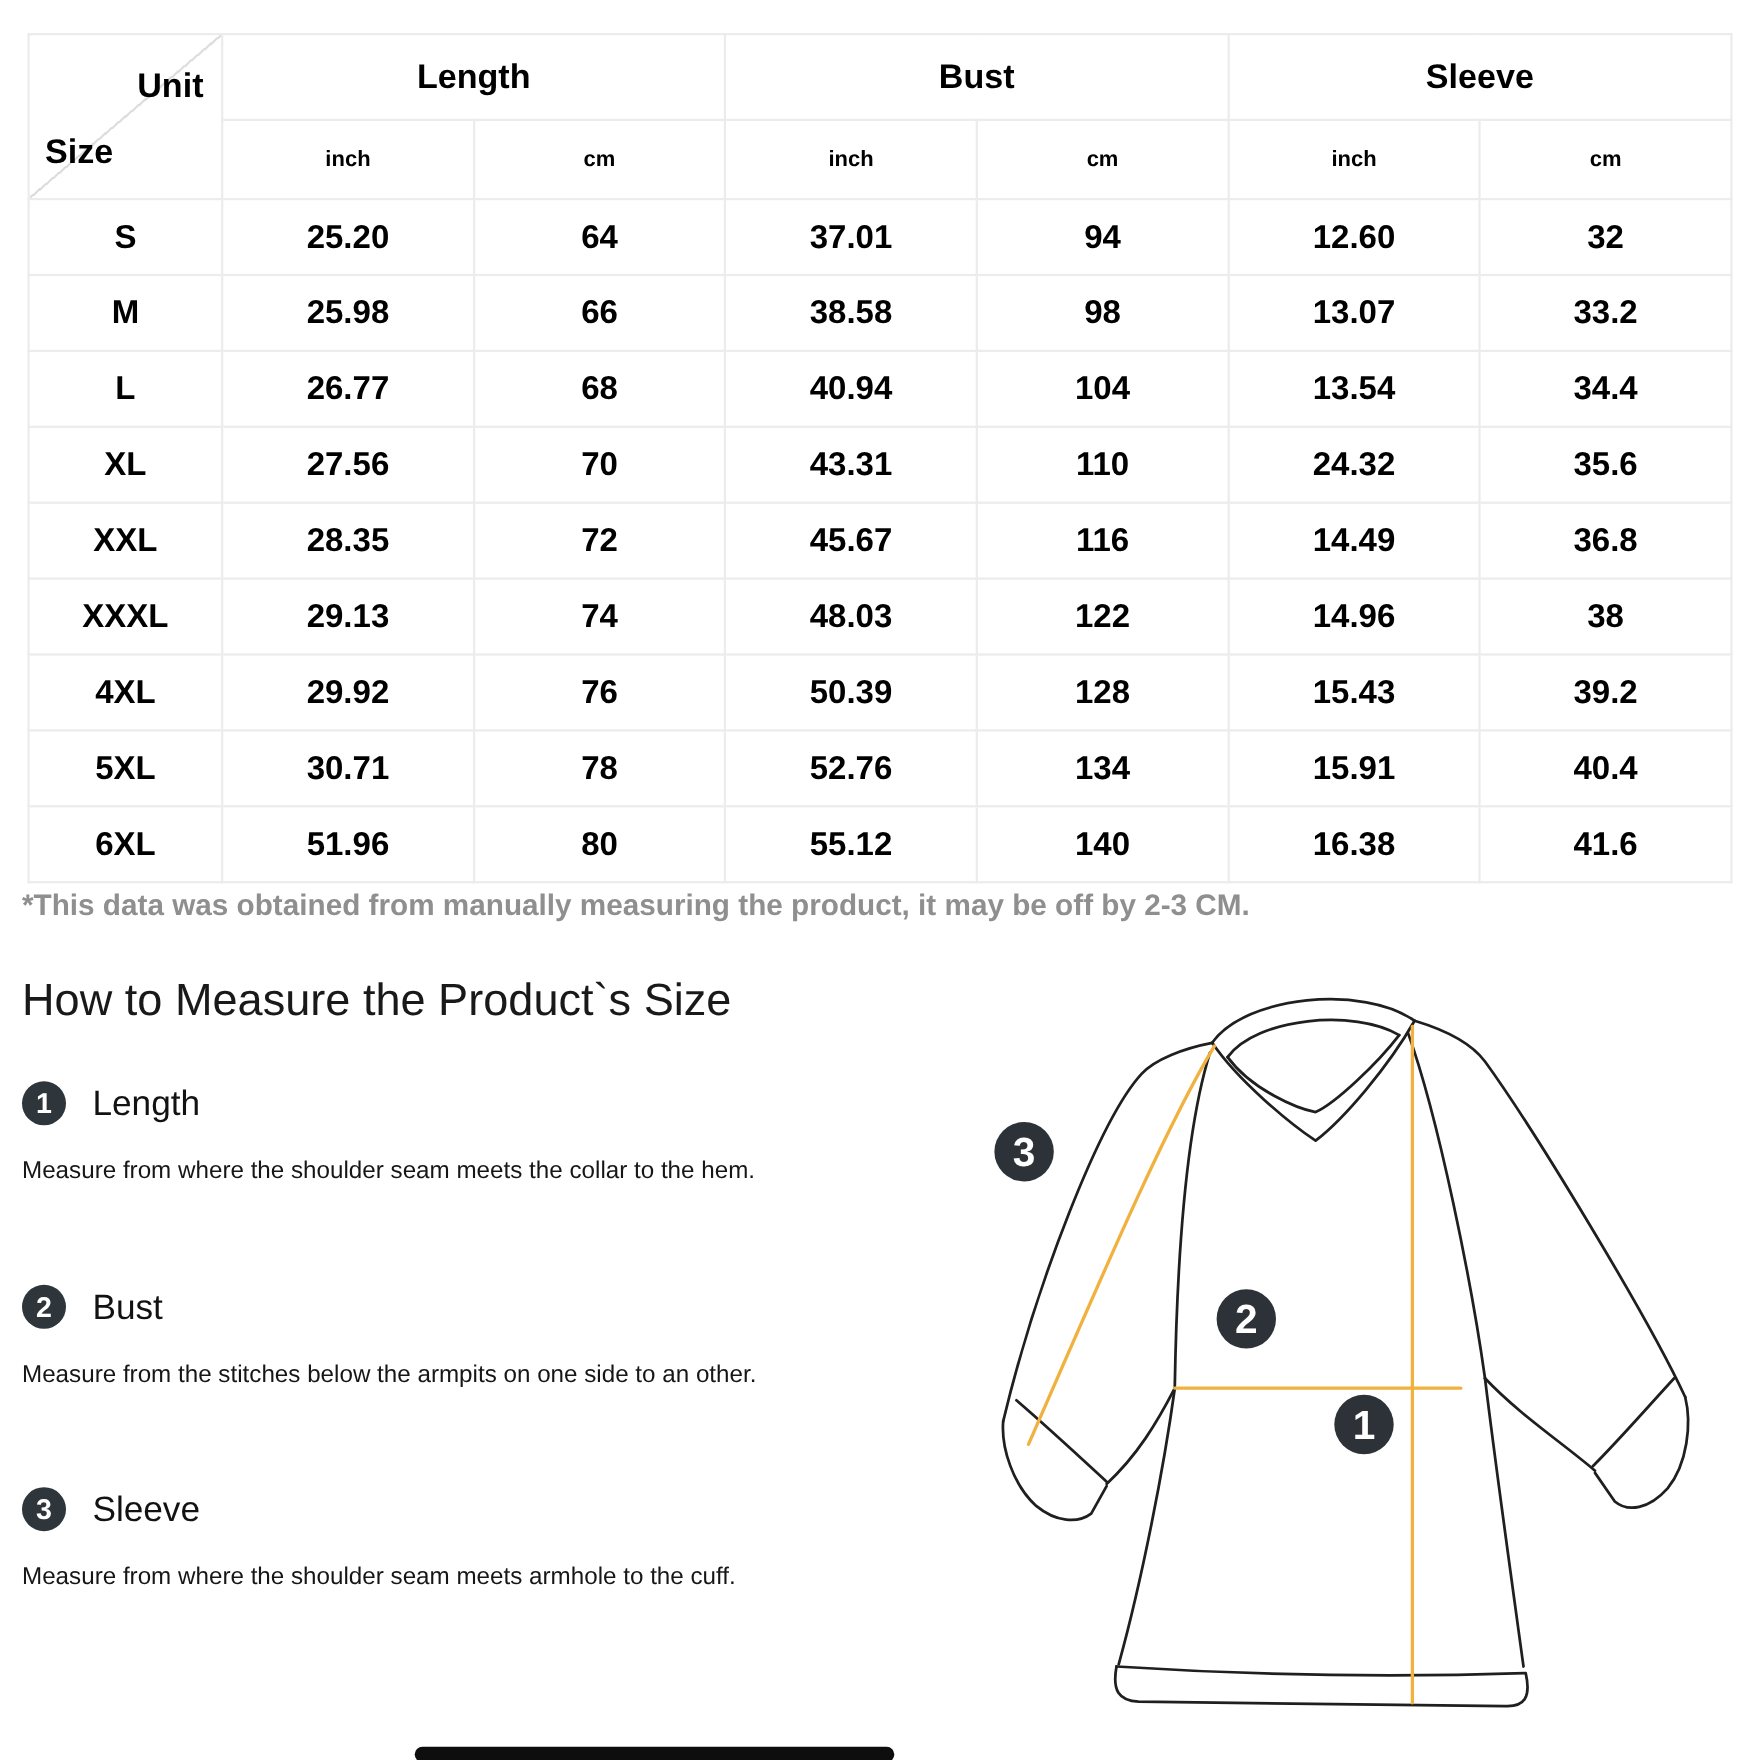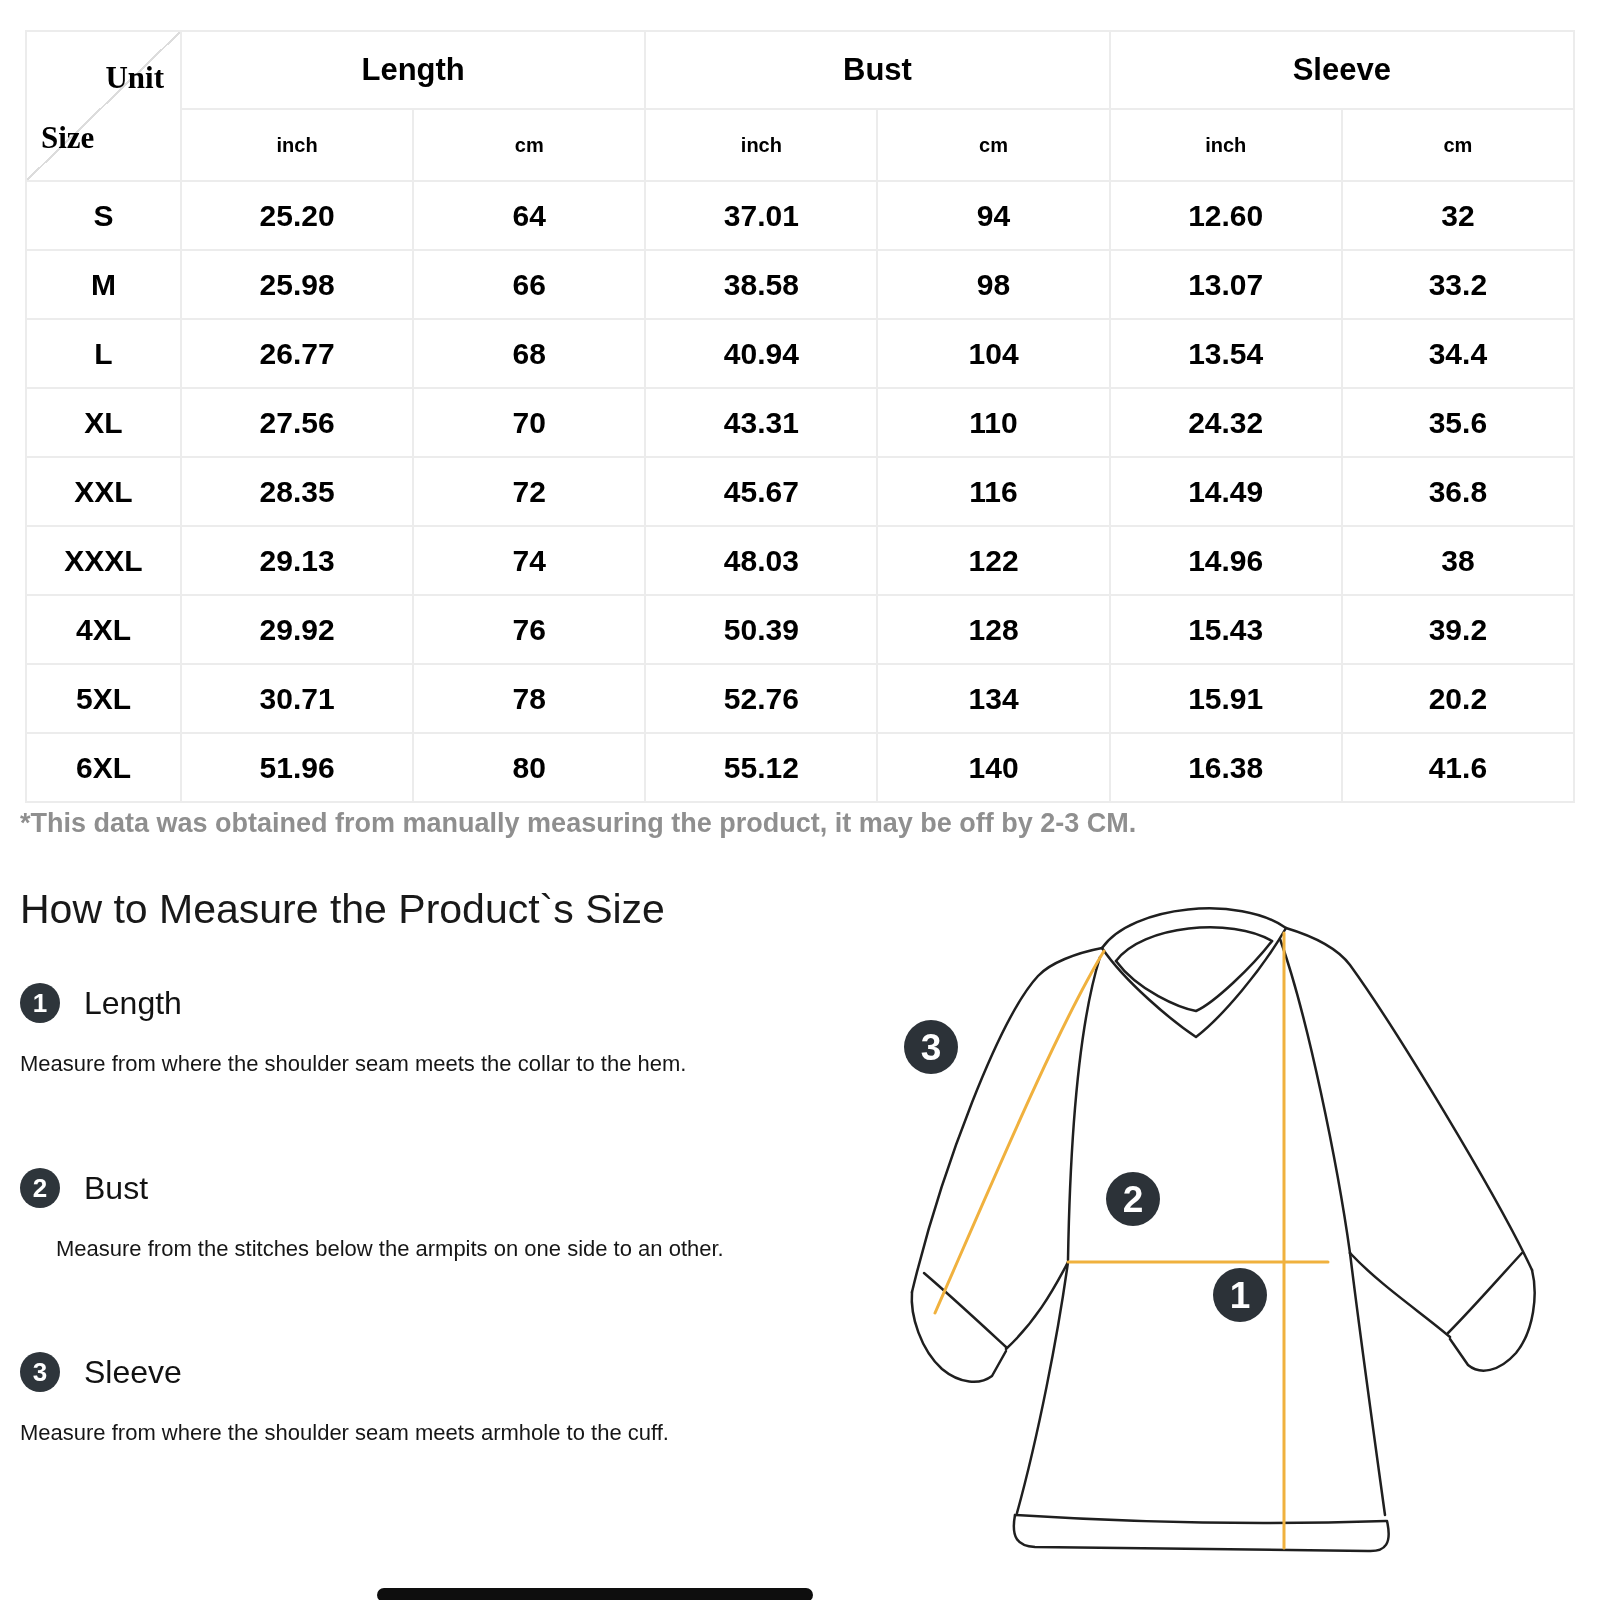--- a/index.html
+++ b/index.html
@@ -15,25 +15,24 @@
     border-collapse:collapse; table-layout:fixed; background:#fff;
   }
   .size-table th, .size-table td {
     border:2px solid #ececec; text-align:center; vertical-align:middle;
     font-weight:bold; color:#000;
   }
   .size-table thead tr.group-row th { height:78px; font-size:31px; }
   .size-table thead tr.sub-row th  { height:72px; font-size:20px; }
   .size-table tbody th, .size-table tbody td { height:69px; font-size:30px; }
   .corner-cell {
-    width:155px; position:relative; font-size:30px;
+    width:176px; position:relative; font-size:30px;
     background-image:linear-gradient(to bottom right,
       transparent calc(50% - 1px), #dcdcdc calc(50% - 1px),
       #dcdcdc calc(50% + 1px), transparent calc(50% + 1px));
-    font-family:Liberation Serif, serif;
   }
   .corner-cell .unit { position:absolute; top:28px; right:16px; }
   .corner-cell .size { position:absolute; bottom:24px; left:14px; }
 
   
   .disclaimer {
     position:absolute; left:20px; top:808px; font-size:27px; color:#8f8f8f;font-weight:bold;
   }
   .howto-title {
     position:absolute; left:20px; top:886px; font-size:41px;
@@ -46,21 +45,21 @@
     width:40px; height:40px; border-radius:50%; background:#2e353b;
     color:#fff; font-size:26px; font-weight:bold;
     display:flex; align-items:center; justify-content:center; flex:0 0 auto;
   }
   .measure-label { font-size:32px; color:#121212; }
   .measure-desc {
     position:absolute; left:20px; width:860px; font-size:22px;
     color:#161616; line-height:1.42;
   }
   #item-1 { top:983px; }  #desc-1 { top:1048px; }
-  #item-2 { top:1168px; } #desc-2 { top:1233px;margin-left:36px; }
+  #item-2 { top:1168px; } #desc-2 { top:1233px; }
   #item-3 { top:1352px; } #desc-3 { top:1417px; }
 
   
   .shirt-svg { position:absolute; left:880px; top:845px; }
   .cutoff-bar {
     position:absolute; left:377px; top:1588px; width:436px; height:14px;
     background:#0e0e0e; border-radius:7px;
   }
 </style>
 </head>
@@ -150,21 +149,21 @@
         <td>15.43</td>
         <td>39.2</td>
       </tr>
       <tr>
         <th>5XL</th>
         <td>30.71</td>
         <td>78</td>
         <td>52.76</td>
         <td>134</td>
         <td>15.91</td>
-        <td>20.2</td>
+        <td>40.4</td>
       </tr>
       <tr>
         <th>6XL</th>
         <td>51.96</td>
         <td>80</td>
         <td>55.12</td>
         <td>140</td>
         <td>16.38</td>
         <td>41.6</td>
       </tr>

